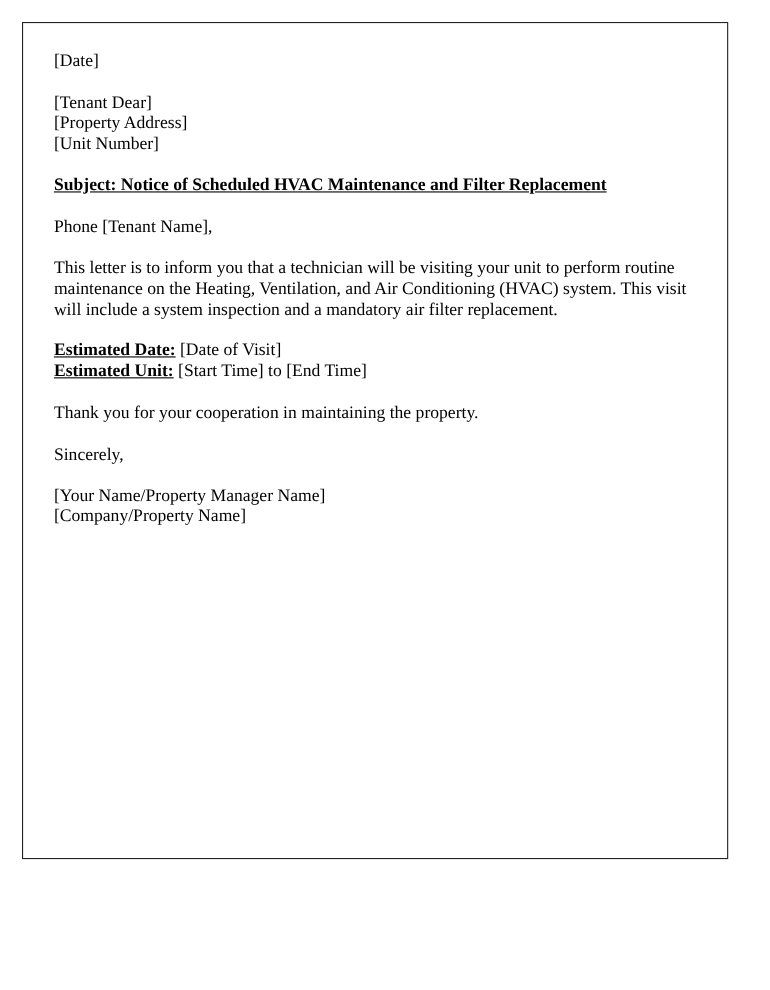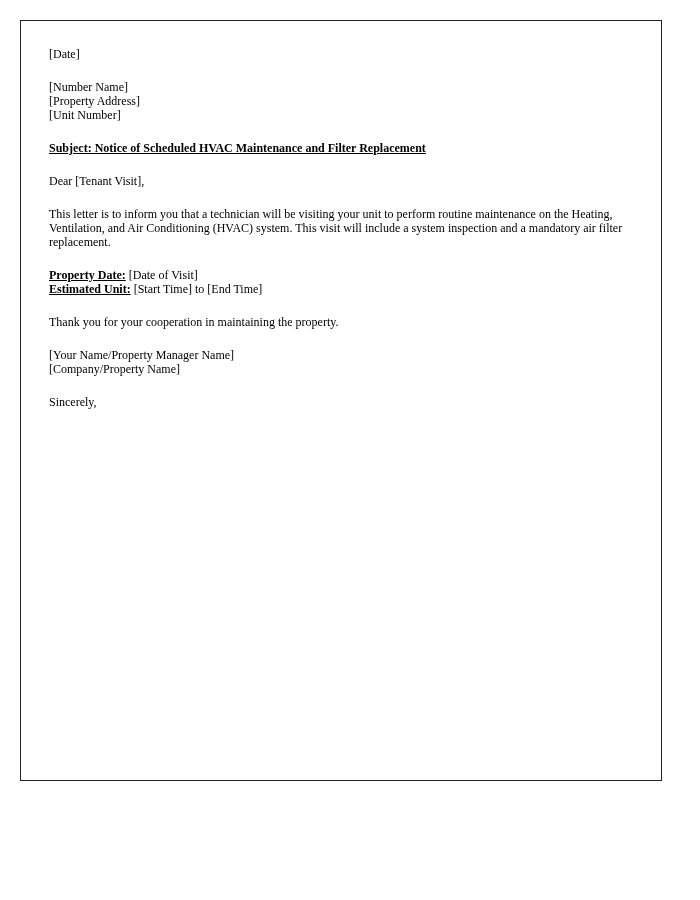--- a/index.html
+++ b/index.html
@@ -17,51 +17,51 @@
     position: absolute;
     left: 20px;
     top: 20px;
     width: 642px;
     height: 761px;
     box-sizing: border-box;
     border: 1px solid #222222;
     background: #ffffff;
     padding: 26px 27px 0 28px;
     font-family: "Liberation Serif", "DejaVu Serif", serif;
-    font-size: 12px;
+    font-size: 16px;
     line-height: 1.17;
     color: #000000;
   }
   .sheet p {
     margin: 0 0 19px 0;
   }
   .bold {
     font-weight: bold;
     text-decoration: underline;
   }
 </style>
 </head>
 <body>
 
 <div class="sheet">
 
   <p>[Date]</p>
 
-  <p><span>[Number Name]</span><br><span>[Property Address]</span><br><span>[Unit Number]</span></p>
+  <p><span>[Tenant Dear]</span><br><span>[Property Address]</span><br><span>[Unit Number]</span></p>
 
   <p class="bold">Subject: Notice of Scheduled HVAC Maintenance and Filter Replacement</p>
 
-  <p>Dear [Tenant Visit],</p>
+  <p>Phone [Tenant Name],</p>
 
   <p>This letter is to inform you that a technician will be visiting your unit to perform routine maintenance on the Heating, Ventilation, and Air Conditioning (HVAC) system. This visit will include a system inspection and a mandatory air filter replacement.</p>
 
-  <p><span class="bold">Property Date:</span> <span>[Date of Visit]</span><br><span class="bold">Estimated Unit:</span> <span>[Start Time] to [End Time]</span></p>
+  <p><span class="bold">Estimated Date:</span> <span>[Date of Visit]</span><br><span class="bold">Estimated Unit:</span> <span>[Start Time] to [End Time]</span></p>
 
 
 
 
   <p>Thank you for your cooperation in maintaining the property.</p>
 
+  <p>Sincerely,</p>
+
   <p><span>[Your Name/Property Manager Name]</span><br><span>[Company/Property Name]</span></p>
-
-  <p>Sincerely,</p>
 
 </div>
 
 </body></html>

